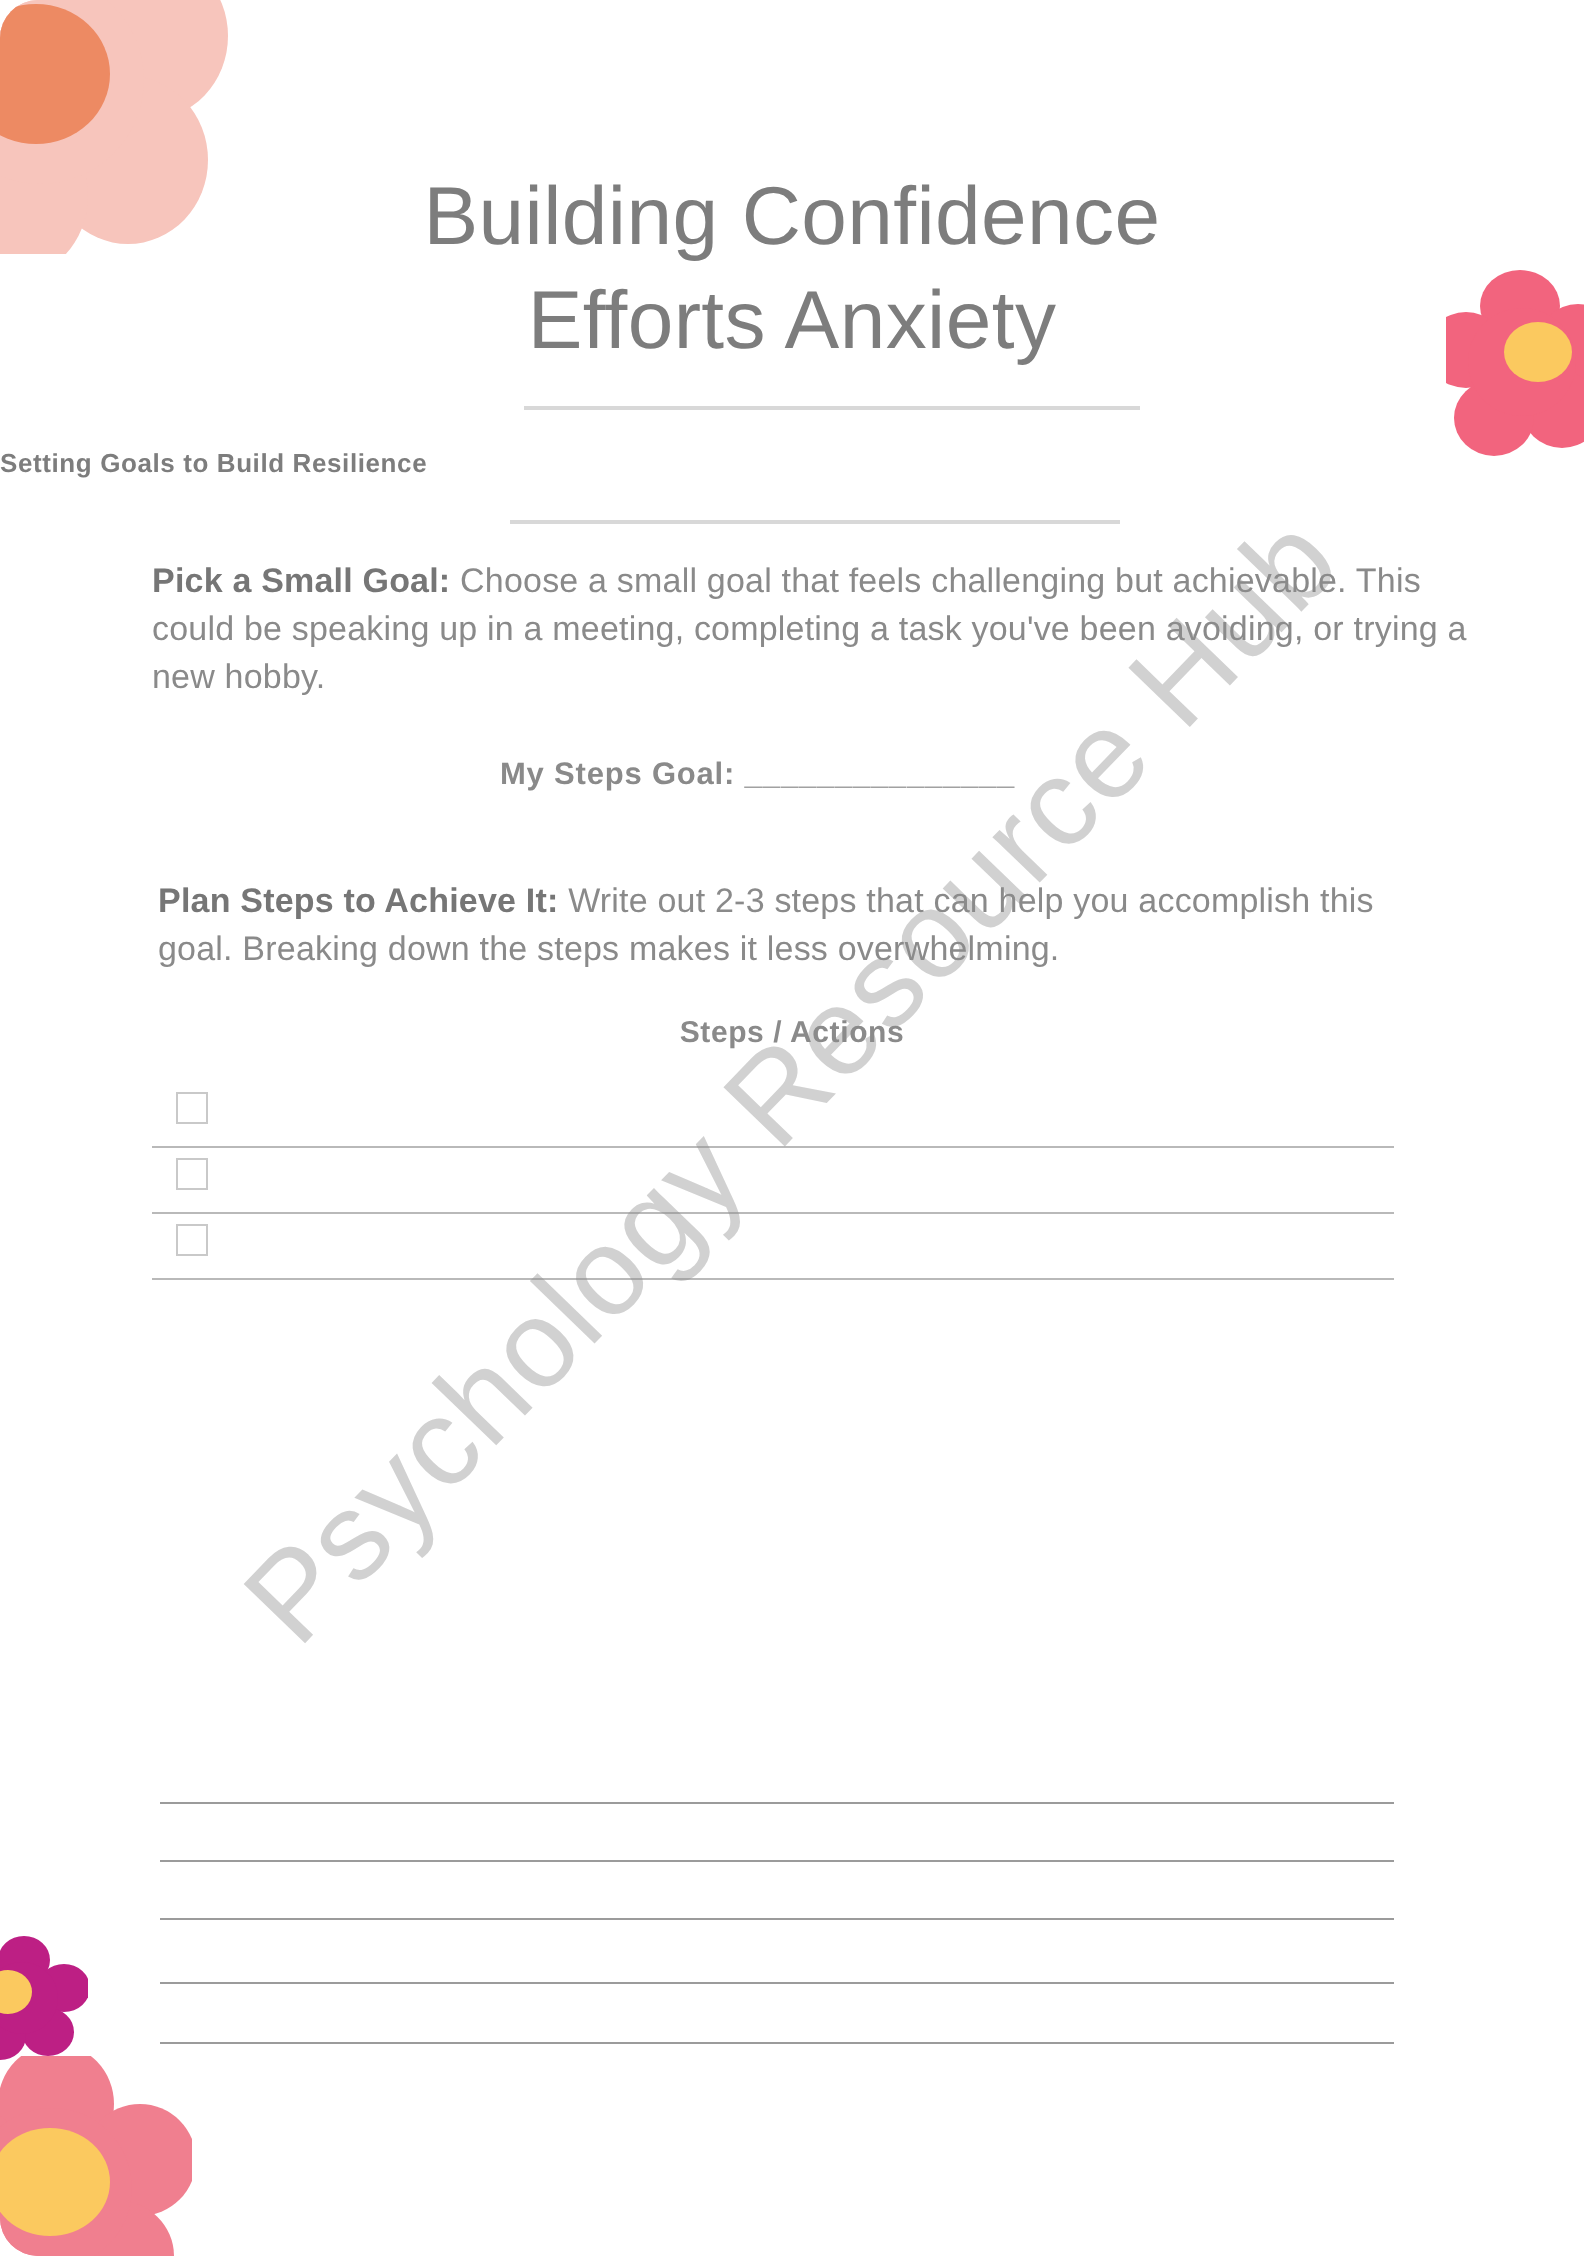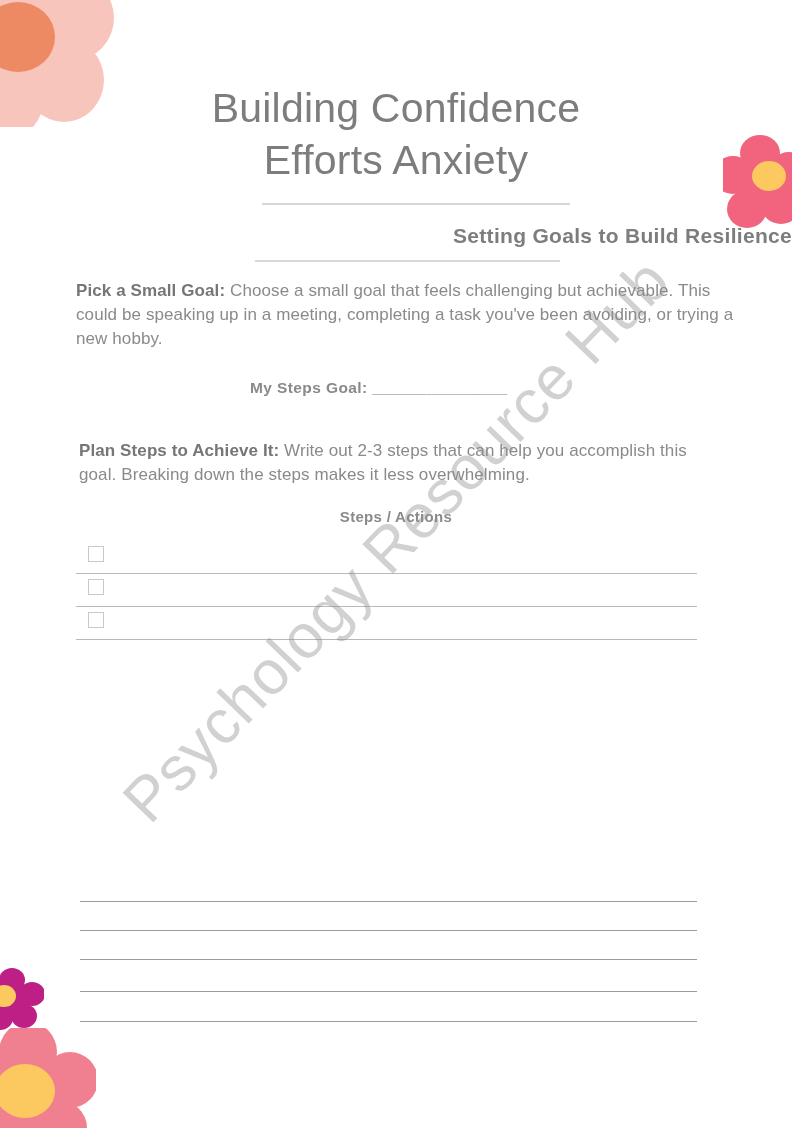--- a/index.html
+++ b/index.html
@@ -9,20 +9,21 @@
   }
   body {
     font-family: "Liberation Sans", sans-serif;
   }
   #page {
     position: relative;
     width: 792px;
     height: 1128px;
     background: #ffffff;
     overflow: hidden;
+    border-radius: 19px;
   }
 
   
   .flower {
     position: absolute;
     pointer-events: none;
   }
 
   
   .title {
@@ -43,22 +44,22 @@
     background: #d8d8d8;
   }
   .divider-top  { left: 262px; top: 203px; width: 308px; }
   .divider-bot  { left: 255px; top: 260px; width: 305px; }
 
   .subtitle {
     position: absolute;
     left: 0;
     top: 224px;
     width: 792px;
-    text-align: right;
-    font-size: 21px;
+    text-align: left;
+    font-size: 13px;
     font-weight: bold;
     color: #7d7d7d;
     letter-spacing: 0.3px;
   }
 
   
   .para {
     position: absolute;
     font-size: 17px;
     line-height: 24px;

